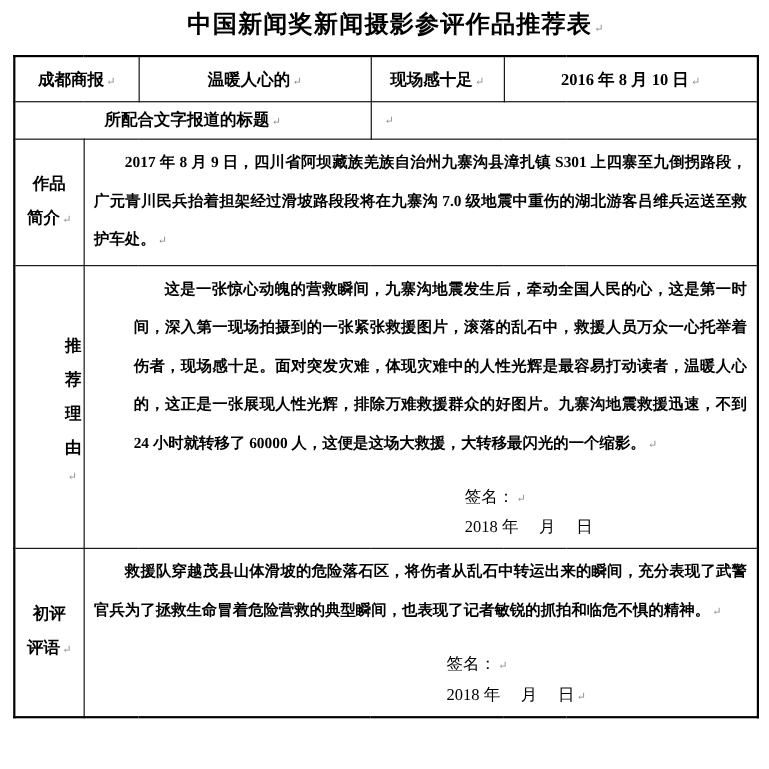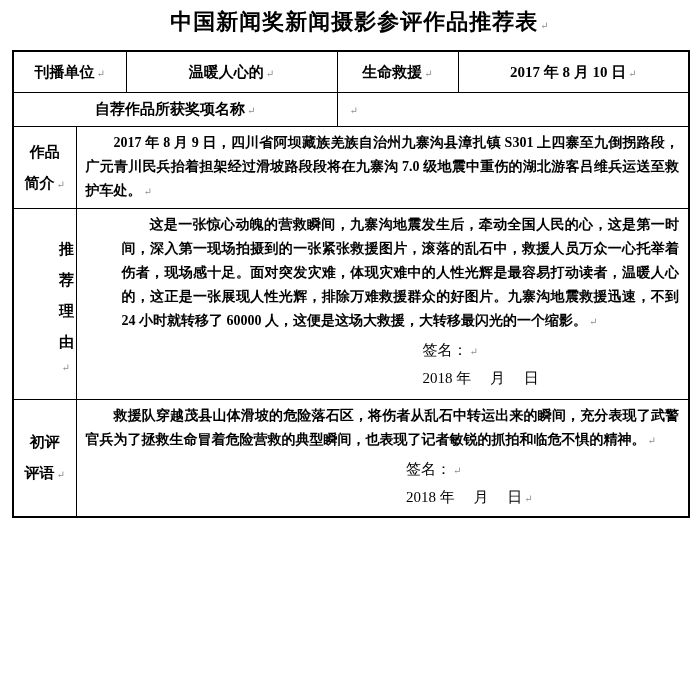--- a/index.html
+++ b/index.html
@@ -35,33 +35,33 @@
   }
   .lbl{white-space:pre-line;line-height:24px;}
   .side-lbl{white-space:pre-line;line-height:31px;}
   td.content{
     text-align:left;
     vertical-align:top;
     padding:4px 9px;
   }
   .para{
     font-size:14px;
-    line-height:24px;
+    line-height:35px;
     text-align:justify;
     text-indent:2em;
     font-weight:bold;
   }
   .sign-row,.date-row{
     font-weight:normal;
     font-size:15px;
     text-align:left;
     padding-left:54%;
     line-height:27px;
   }
-  .sign-row{margin-top:3px;}
+  .sign-row{margin-top:17px;}
   .u{
     border-bottom:1px solid #000;
     padding:0 7px;
     display:inline-block;
     line-height:1.15;
   }
   .catval .gap{display:inline-block;width:2px;}
   .pm{
     font-size:10px;
     color:#8a8a8a;
@@ -96,38 +96,38 @@
     <col style="width:121px">
       <col style="width:57px">
       <col style="width:174px">
   </colgroup>
 
   <tbody>
 
 
   <tr class="r3">
     <td colspan="2">
-      <span>刊播单位</span><span class="pm">↵</span>
+      <span>成都商报</span><span class="pm">↵</span>
     </td>
     <td>
       <span>温暖人心的</span><span class="pm">↵</span>
     </td>
     <td>
-      <span>生命救援</span><span class="pm">↵</span>
+      <span>现场感十足</span><span class="pm">↵</span>
     </td>
     <td colspan="2">
-      <span>2017 年 8 月 10 日</span><span class="pm">↵</span>
+      <span>2016 年 8 月 10 日</span><span class="pm">↵</span>
     </td>
   </tr>
 
 
 
   <tr class="r6">
     <td colspan="3">
-      <span>自荐作品所获奖项名称</span><span class="pm">↵</span>
+      <span>所配合文字报道的标题</span><span class="pm">↵</span>
     </td>
     <td colspan="3" class="empty-cell">
       <span></span><span class="pm">↵</span>
     </td>
   </tr>
 
   <tr class="r7">
     <td>
       <span class="side-lbl">作品
 简介</span><span class="pm">↵</span>

